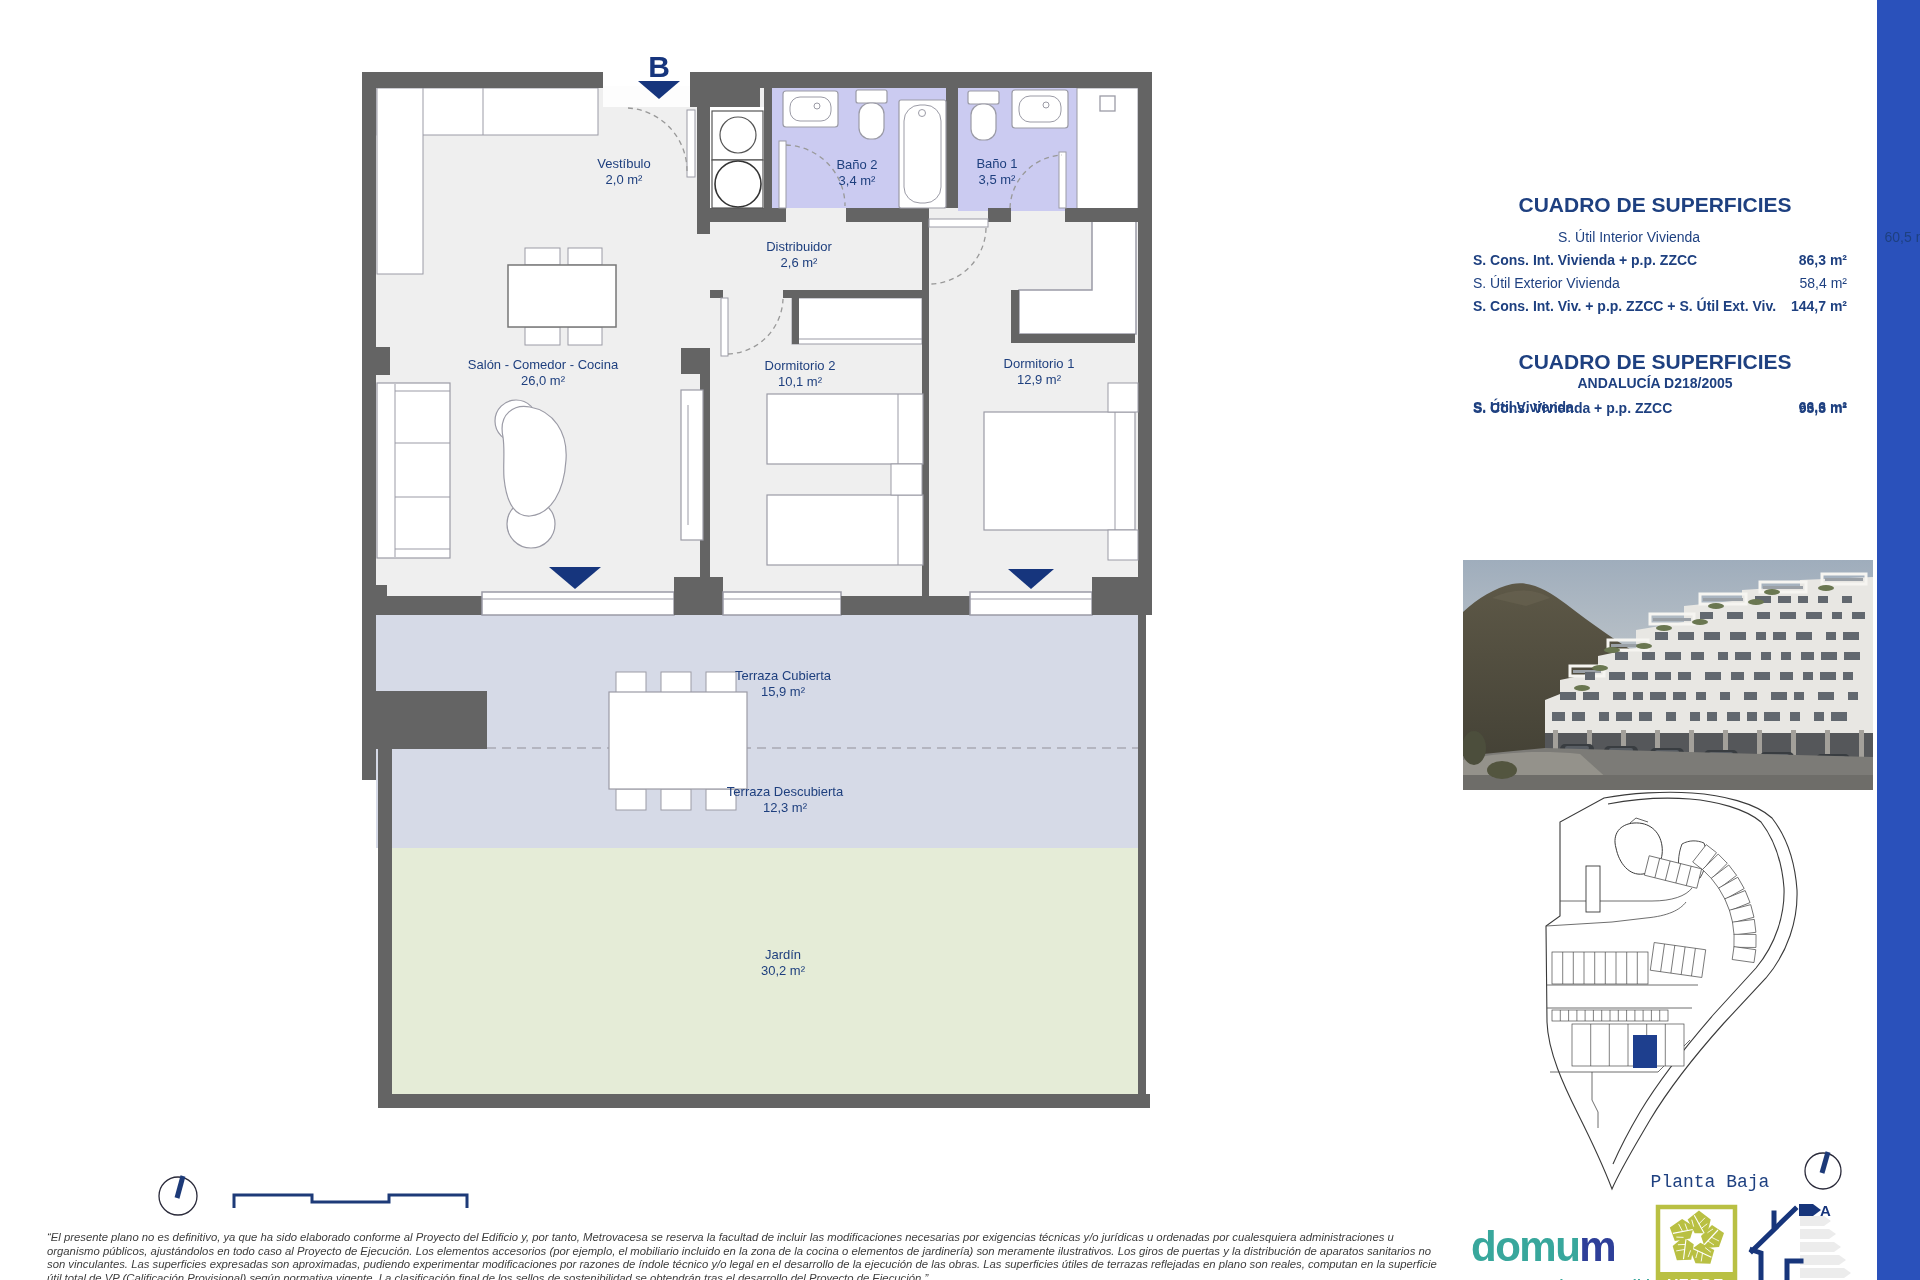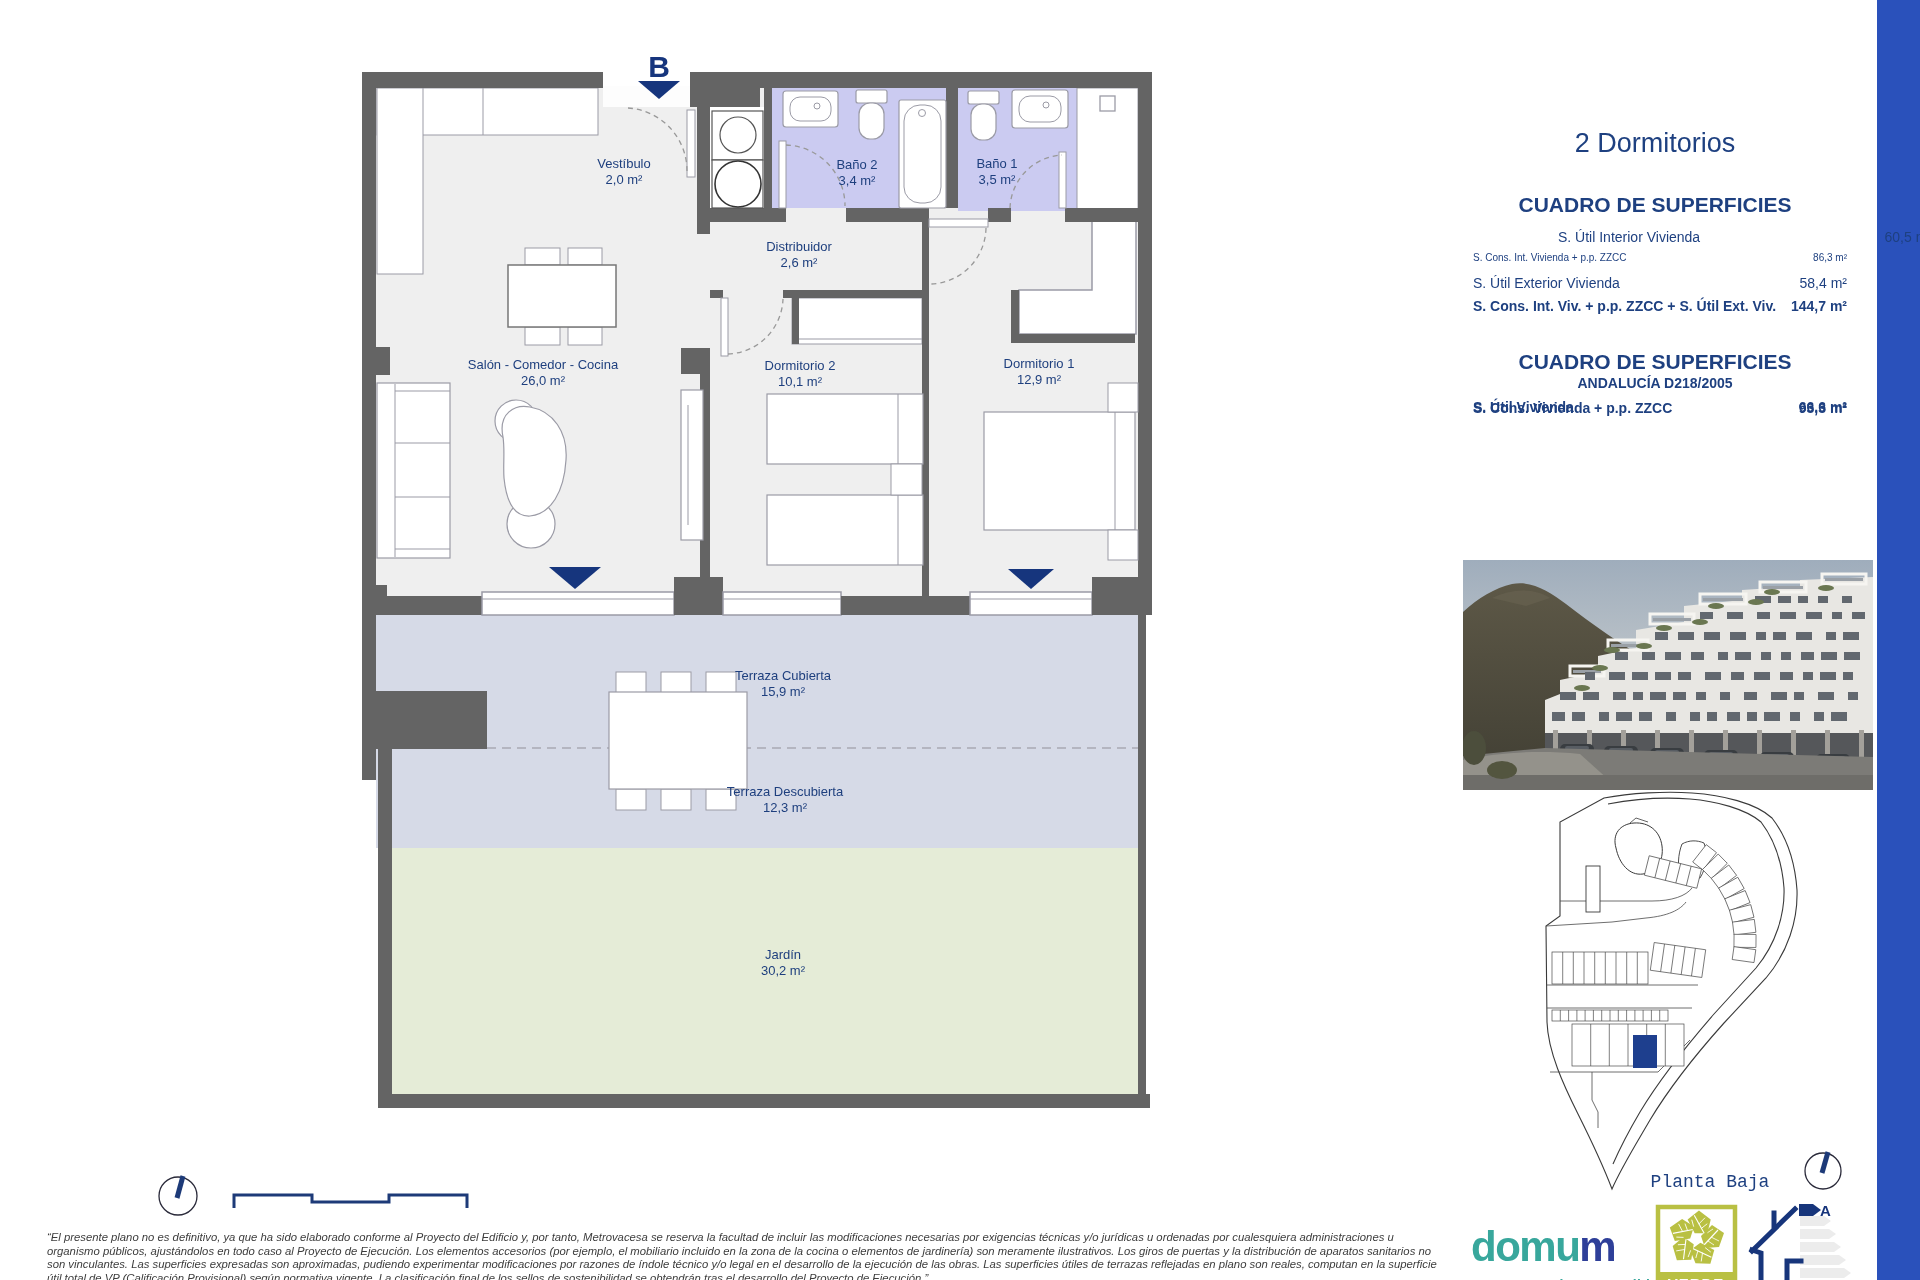--- a/index.html
+++ b/index.html
@@ -525,26 +525,25 @@
 <path d="M1752,1251 L1795,1209"></path>
 <path d="M1774,1213 L1774,1226"></path>
 <path d="M1752,1250 L1761,1253 L1761,1280"></path>
 <path d="M1787,1280 L1787,1261 L1801,1261"></path>
 </g>
 
 <rect x="1877" y="0" width="43" height="1280" fill="#2a51bb"></rect>
 </svg>
 
 
-<div class="abs" style="left:1455px;top:128px;width:400px;text-align:center;font-size:27px;color:#1e4080;">2 Dormitorios</div>
 
 <div class="abs" style="left:1455px;top:193px;width:400px;text-align:center;font-size:21px;font-weight:bold;color:#1e4080;">CUADRO DE SUPERFICIES</div>
 
 <div class="abs" style="left:1558px;top:229px;width:374px;font-size:14px;font-weight:normal;color:#1e4080;">S. Útil Interior Vivienda<span style="float:right">60,5 m²</span></div>
-<div class="abs" style="left:1473px;top:252px;width:374px;font-size:10px;font-weight:normal;color:#1e4080;">S. Cons. Int. Vivienda + p.p. ZZCC<span style="float:right">86,3 m²</span></div>
+<div class="abs" style="left:1473px;top:252px;width:374px;font-size:14px;font-weight:bold;color:#1e4080;">S. Cons. Int. Vivienda + p.p. ZZCC<span style="float:right">86,3 m²</span></div>
 <div class="abs" style="left:1473px;top:275px;width:374px;font-size:14px;font-weight:normal;color:#1e4080;">S. Útil Exterior Vivienda<span style="float:right">58,4 m²</span></div>
 <div class="abs" style="left:1473px;top:298px;width:374px;font-size:14px;font-weight:bold;color:#1e4080;">S. Cons. Int. Viv. + p.p. ZZCC + S. Útil Ext. Viv.<span style="float:right">144,7 m²</span></div>
 
 <div class="abs" style="left:1455px;top:350px;width:400px;text-align:center;font-size:21px;font-weight:bold;color:#1e4080;">CUADRO DE SUPERFICIES</div>
 
 <div class="abs" style="left:1455px;top:375px;width:400px;text-align:center;font-size:14px;font-weight:bold;color:#1e4080;">ANDALUCÍA D218/2005</div>
 
 <div class="abs" style="left:1473px;top:399px;width:374px;font-size:14px;font-weight:bold;color:#1e4080;">S. Útil Vivienda<span style="float:right">66,6 m²</span></div>
 <div class="abs" style="left:1473px;top:400px;width:374px;font-size:14px;font-weight:bold;color:#1e4080;">S. Cons. Vivienda + p.p. ZZCC<span style="float:right">93,3 m²</span></div>
 

